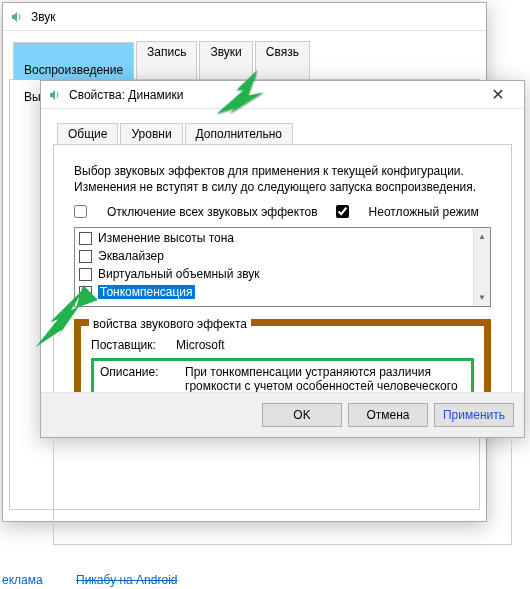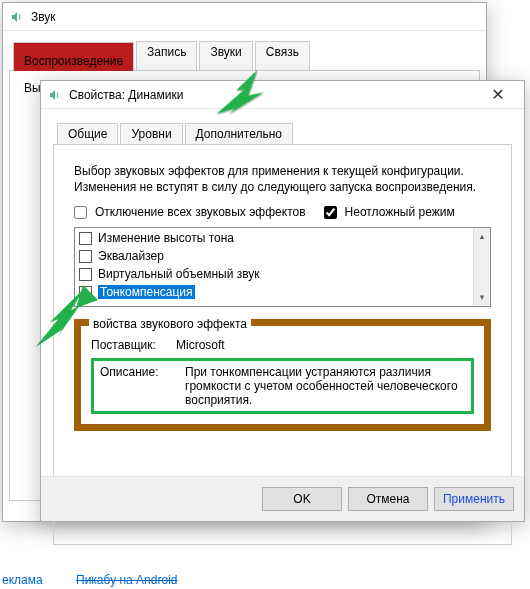--- a/index.html
+++ b/index.html
@@ -47,27 +47,27 @@
     border: 1px solid #ccc;
     border-bottom: none;
     background: #f5f5f5;
     padding: 3px 10px;
     margin-right: 2px;
     margin-top: 4px;
     position: relative;
     font-size: 12px;
   }
   .tab.active {
-    background: #b91c1c;
+    background: #7dd3fc;
     top: 1px;
-    padding-top: 11px;
+    padding-top: 20px;
     text-align: center;
   }
   .content { padding: 10px 14px; }
-  .checkbox-row { display: flex; align-items: flex-end; gap: 4px; }
+  .checkbox-row { display: flex; align-items: flex-start; gap: 16px; }
   input[type=checkbox] {
     width: 13px; height: 13px; margin: 0 4px 0 0;
     accent-color: #000;
   }
   .listbox {
     border: 1px solid #828790;
     height: 80px;
     margin-top: 8px;
     position: relative;
     background: #fff;
@@ -159,21 +159,21 @@
       <div class="tab">Запись</div>
       <div class="tab">Звуки</div>
       <div class="tab">Связь</div>
     </div>
     <div class="content" style="border:1px solid #ccc; border-top:none; height:430px;">
       <div>Выберите устройство воспроизведения, параметры которого нужно из</div>
     </div>
   </div>
 </div>
 
-<div class="win" style="left:40px; top:80px; width:485px; height:442px;">
+<div class="win" style="left:40px; top:80px; width:485px; height:358px;">
   <div class="titlebar">
     <span class="icon">
       <svg width="14" height="14" viewBox="0 0 14 14">
           <path d="M2 5h2l3-3v10l-3-3H2z" fill="#5a8"></path>
           <path d="M9 4c1 1 1 5 0 6" stroke="#5a8" fill="none"></path>
         </svg>
     </span>
     <span class="title">Свойства: Динамики</span>
     <span class="close">✕</span>
   </div>

